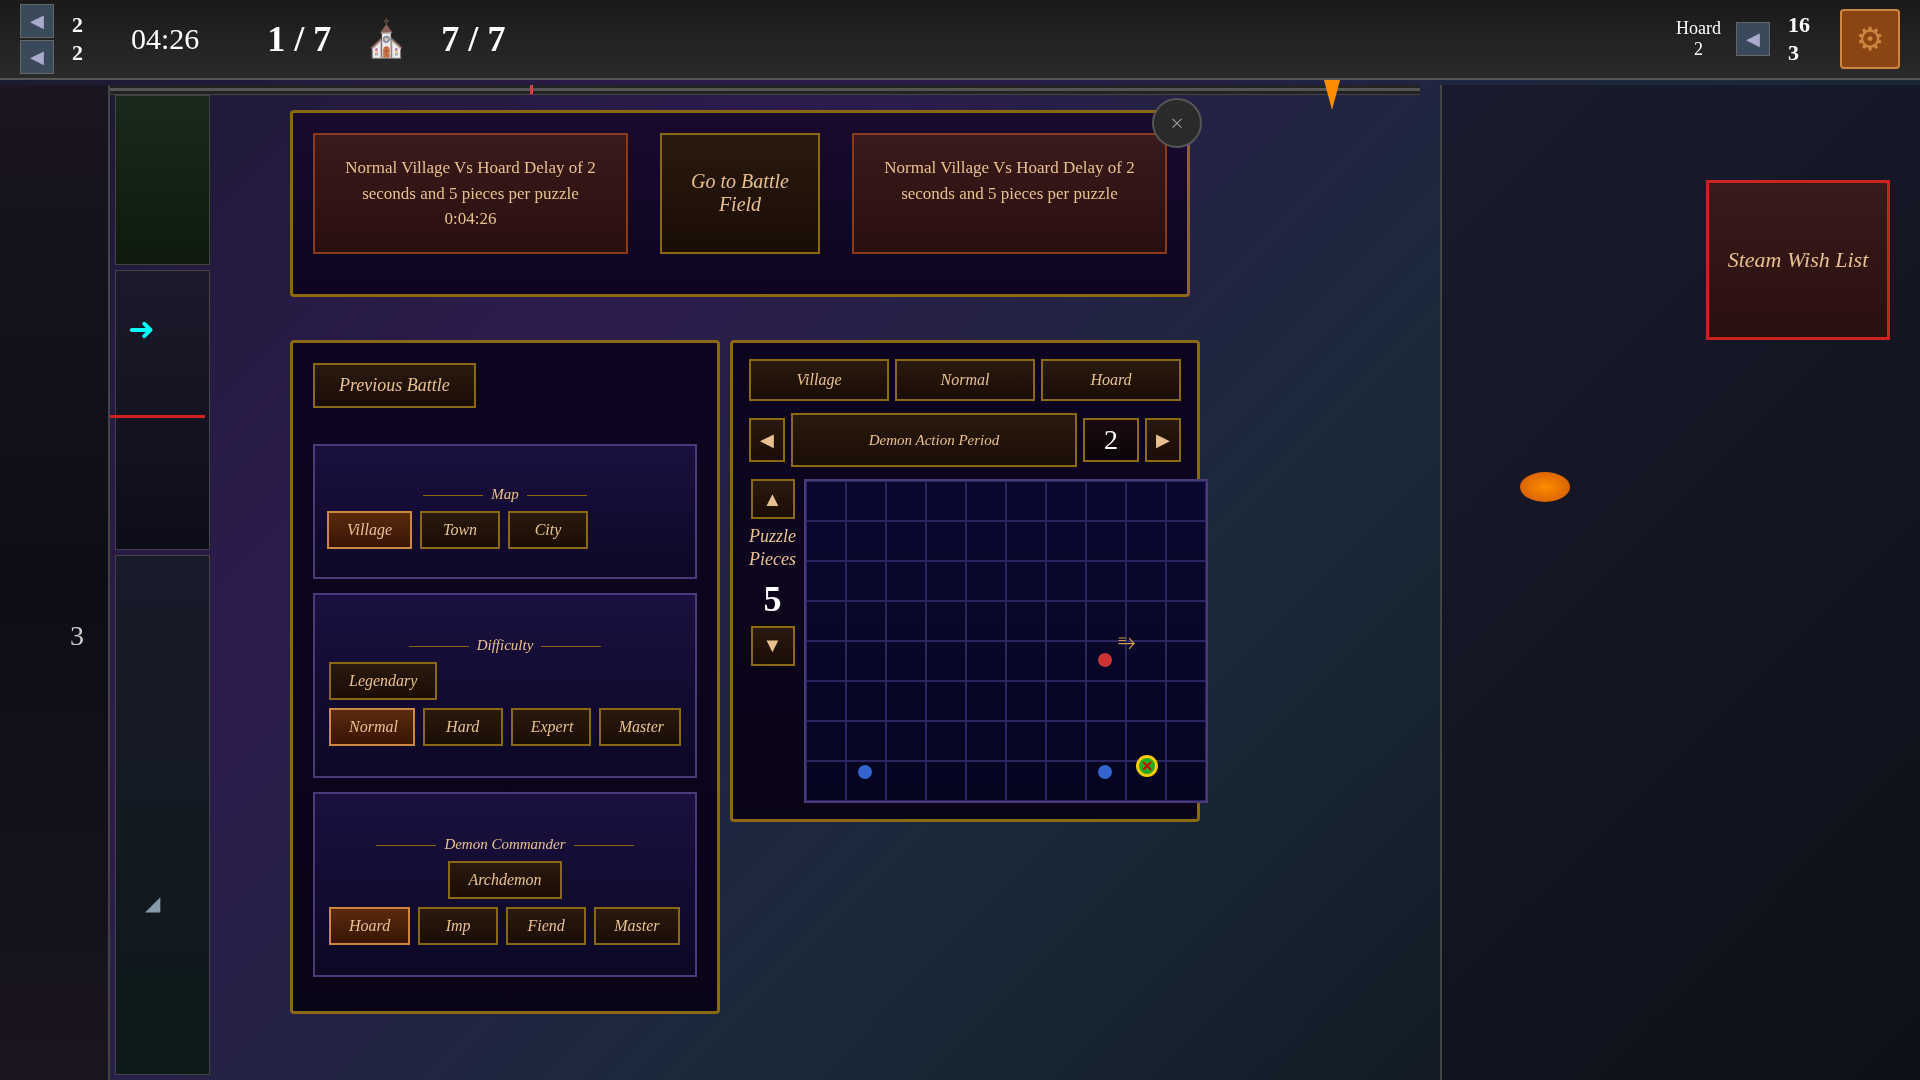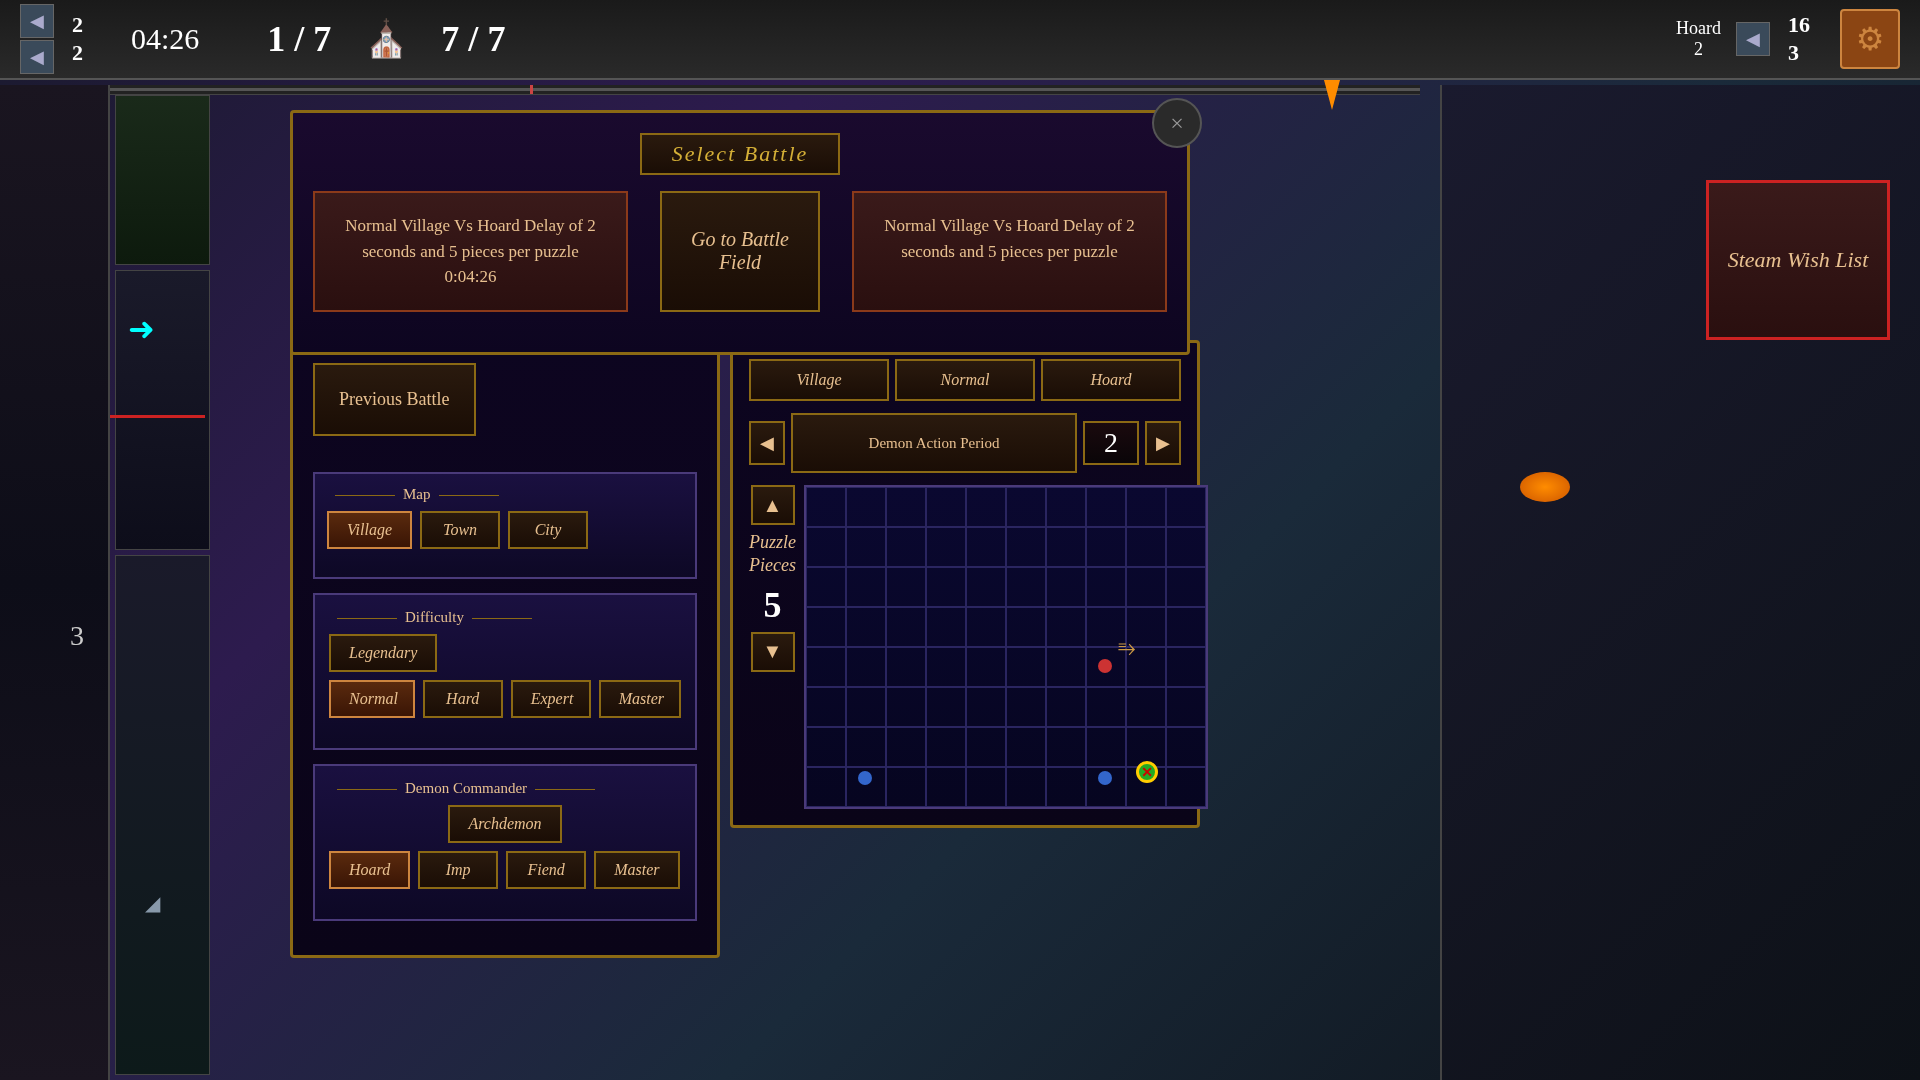--- a/index.html
+++ b/index.html
@@ -221,31 +221,35 @@
       justify-content: center;
       cursor: pointer;
       z-index: 25;
     }
 
     .prev-battle-btn {
       background: linear-gradient(180deg, #2a1a0e 0%, #1a0d05 100%);
       border: 2px solid #8b6914;
       color: #e8c090;
       font-size: 18px;
-      padding: 24px 24px;
+      font-style: italic;
+      padding: 10px 24px;
       cursor: pointer;
       margin-bottom: 20px;
       display: inline-block;
     }
 
     .section-label {
+      text-align: center;
       color: #e8c090;
       font-size: 15px;
+      font-style: italic;
       margin-bottom: 8px;
       position: relative;
+      margin-top: 28px;
     }
 
     .section-label::before,
     .section-label::after {
       content: '';
       display: inline-block;
       width: 60px;
       height: 1px;
       background: #8b6914;
       vertical-align: middle;
@@ -326,23 +330,24 @@
       cursor: pointer;
       font-size: 18px;
     }
 
     .demon-action-display {
       flex: 1;
       background: linear-gradient(180deg, #2a1a0e 0%, #1a0d05 100%);
       border: 2px solid #8b6914;
       color: #e8c090;
       font-size: 15px;
+      font-style: italic;
       padding: 8px 12px;
       text-align: center;
-      height: 60px;
+      height: 54px;
       display: flex;
       align-items: center;
       justify-content: center;
     }
 
     .demon-action-num {
       background: linear-gradient(180deg, #1a0a0e 0%, #0a0508 100%);
       border: 2px solid #8b6914;
       color: #ffffff;
       font-size: 28px;
@@ -621,23 +626,20 @@
   <div class="hud-gear">⚙</div>
 </div>
 
 <div class="timeline-bar">
   <div class="timeline-bar-inner"></div>
   <div class="timeline-marker-red"></div>
   <div class="timeline-marker-orange"></div>
 </div>
 
 <div class="dialog">
-  <div class="dialog-title-bar">
-    <div class="dialog-title">Select Battle</div>
-  </div>
   <div class="close-btn">
     <span>×</span>
   </div>
   <div class="dialog-top-row">
     <div class="info-box">
       <span>Normal Village Vs Hoard Delay of 2 seconds and 5 pieces per puzzle 0:04:26</span>
     </div>
     <div class="goto-battle-btn">
       <span>Go to Battle Field</span>
     </div>

